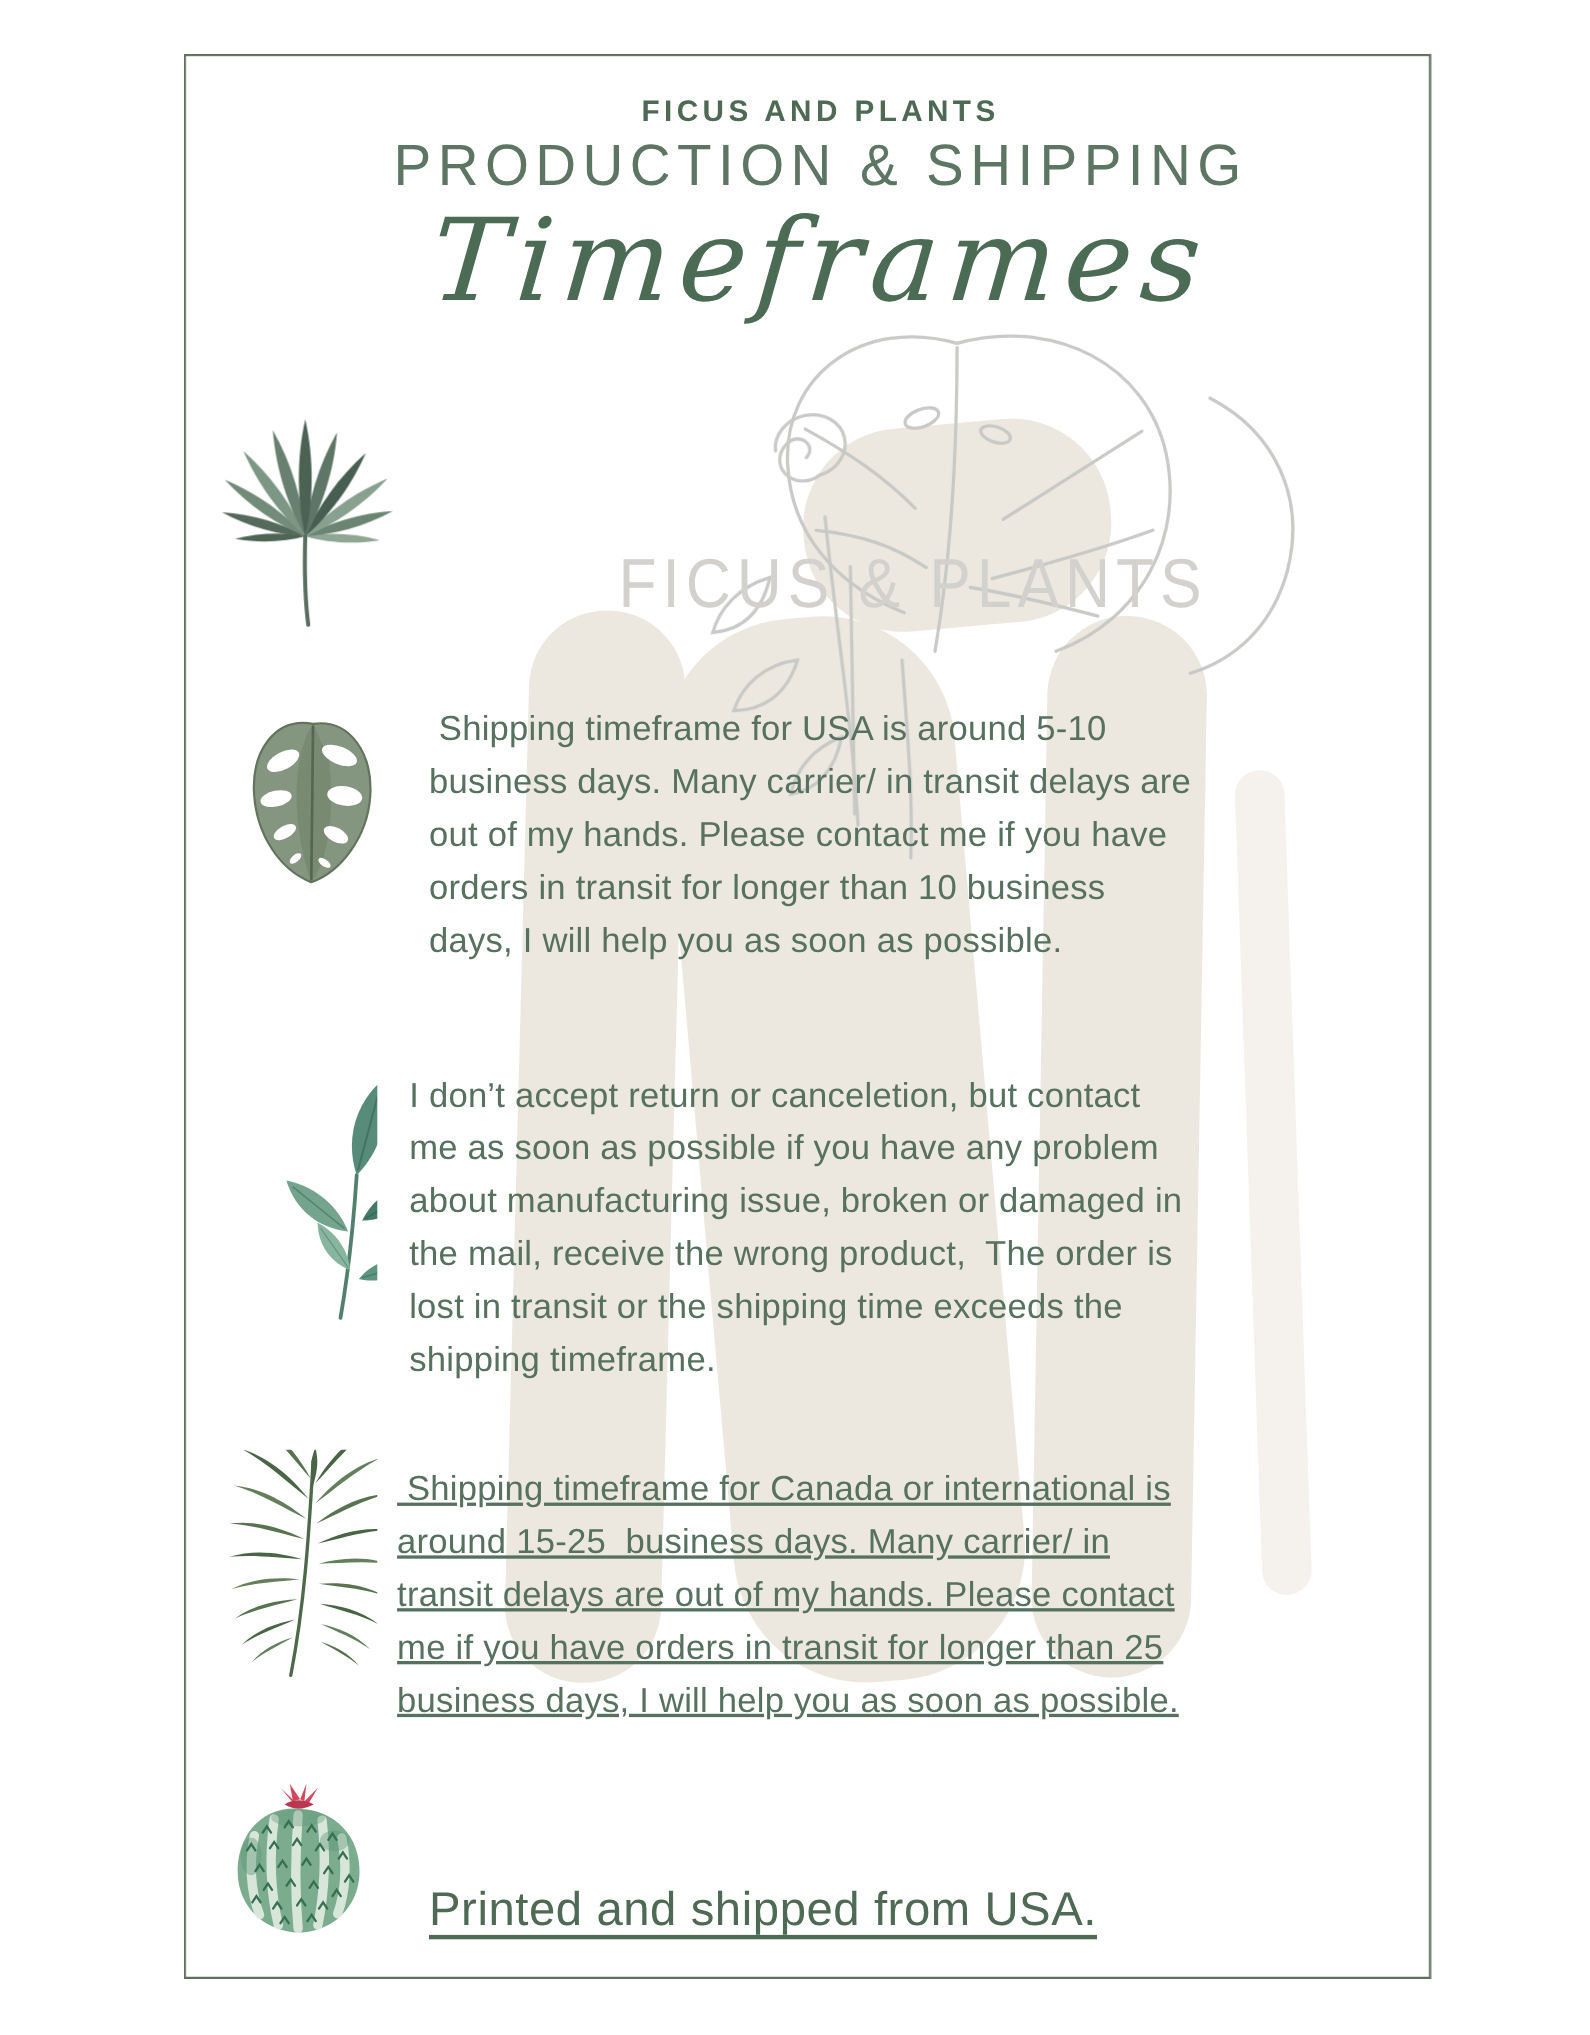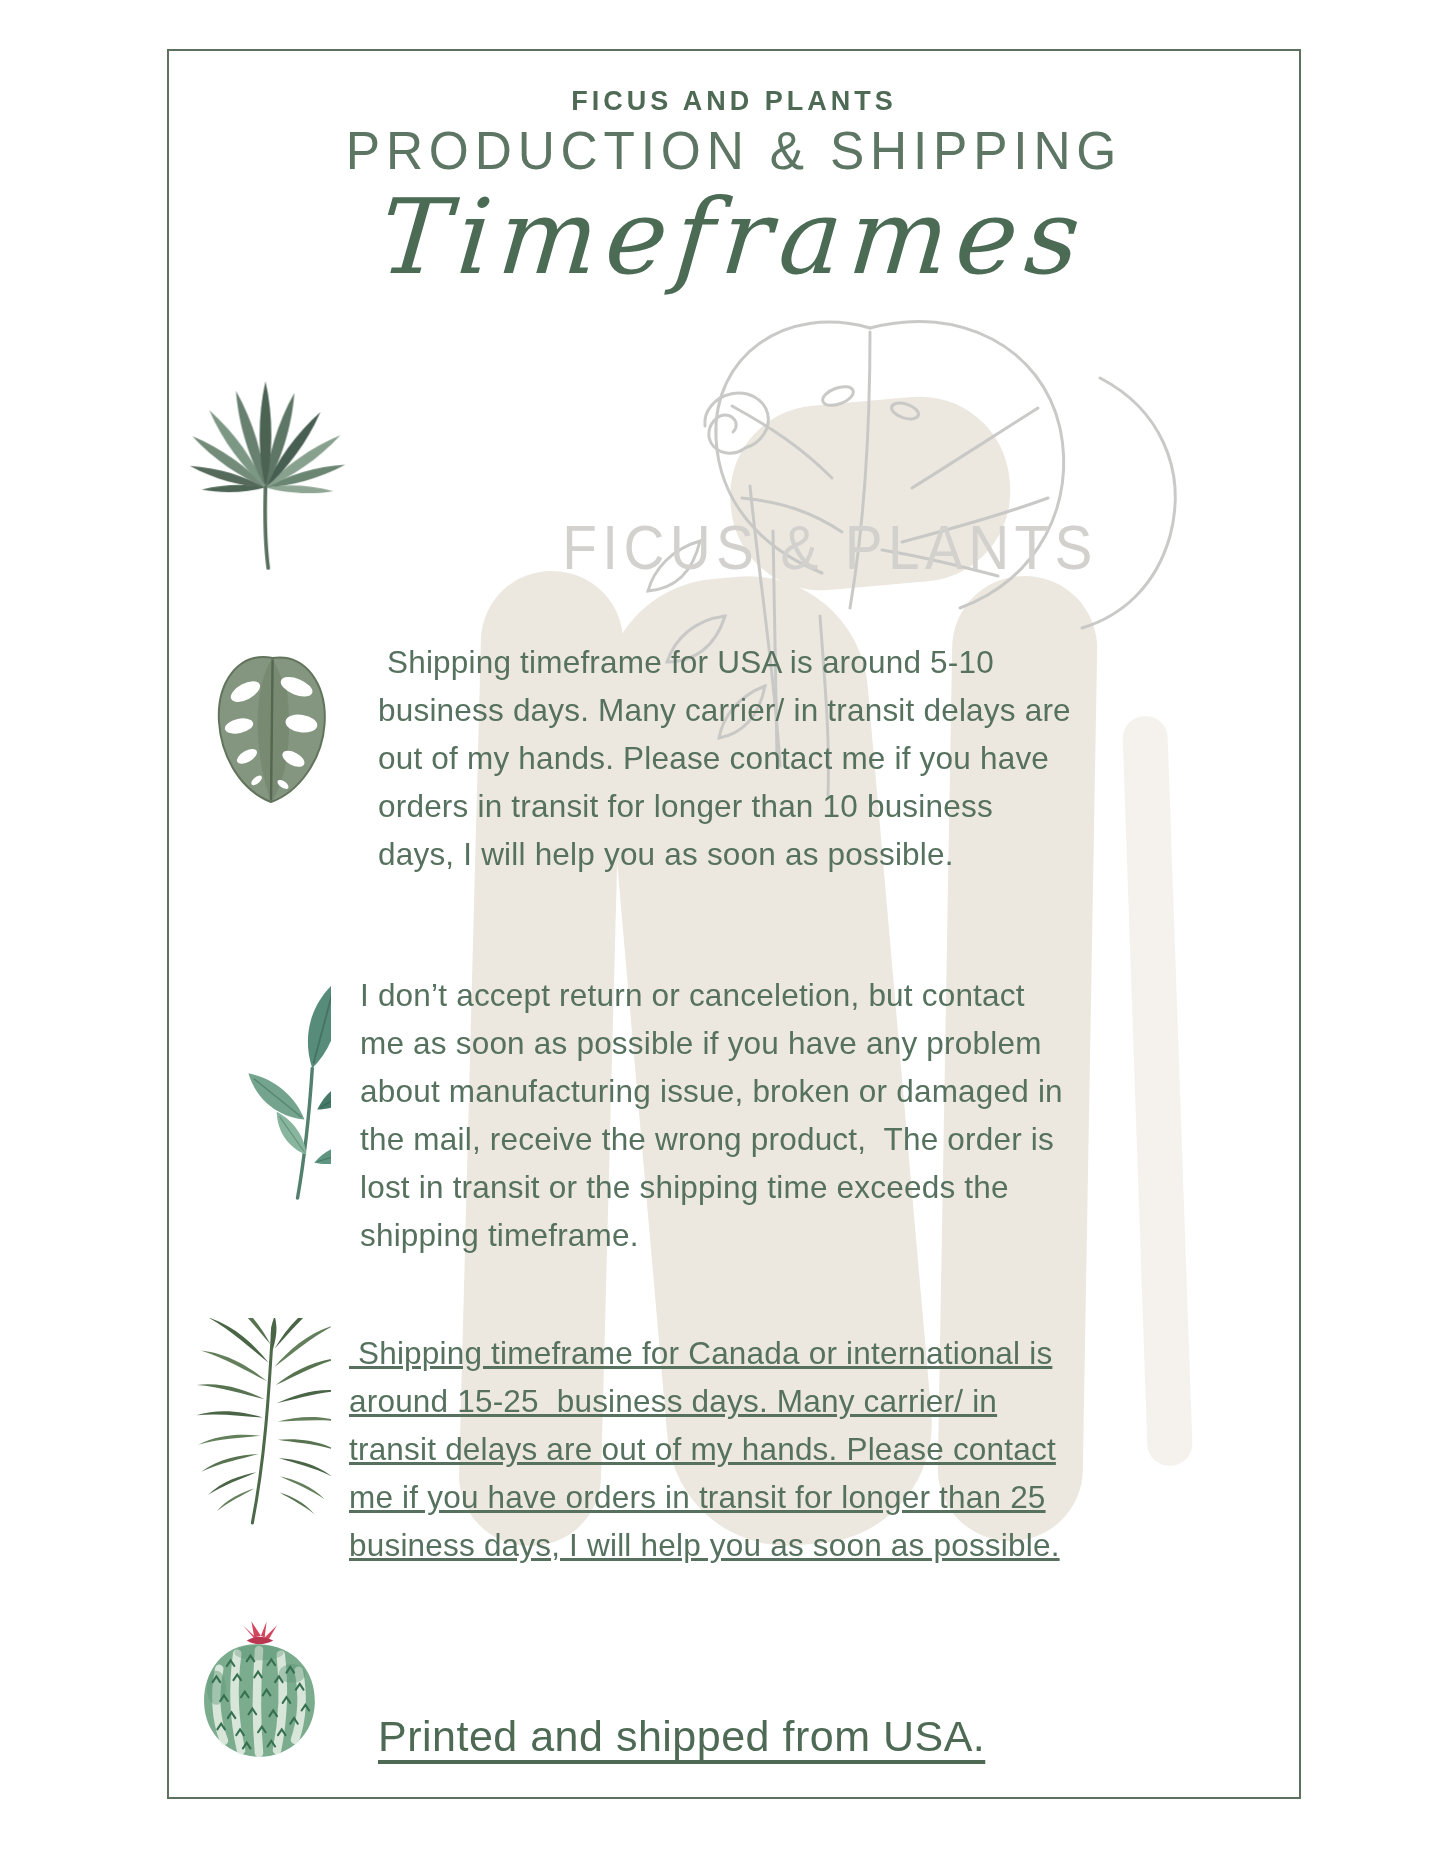--- a/index.html
+++ b/index.html
@@ -17,28 +17,28 @@
   html,body{background:#ffffff;}
   body{
     width:1445px;height:1850px;position:relative;overflow:hidden;
     font-family:"Liberation Sans", sans-serif;
   }
   .page{position:absolute;inset:0;background:#ffffff;}
   .frame{
     position:absolute;left:167px;top:49px;width:1134px;height:1750px;
     border:2px solid var(--border-green);z-index:3;pointer-events:none;
   }
-  .watermark{position:absolute;left:0;top:16px;width:1445px;height:1532px;z-index:1;}
+  .watermark{position:absolute;left:0;top:0;width:1445px;height:1532px;z-index:1;}
   .wm-svg{position:absolute;left:400px;top:270px;}
   .wm-text{
     position:absolute;left:400px;top:495px;width:860px;text-align:center;
     font-size:63px;font-weight:400;letter-spacing:6px;color:var(--wm-text);
     transform:scaleX(.9);transform-origin:center;white-space:nowrap;
   }
-  .content{position:absolute;left:0;top:0;width:1191px;height:1850px;z-index:2;}
+  .content{position:absolute;left:12px;top:0;width:1191px;height:1850px;z-index:2;}
   .brand{
     position:absolute;left:168px;top:86px;width:1132px;text-align:center;
     font-size:27px;font-weight:700;letter-spacing:4px;color:var(--green-dark);
   }
   .title{
     position:absolute;left:168px;top:120px;width:1132px;text-align:center;
     font-size:53px;font-weight:400;letter-spacing:6px;color:var(--green-title);
     transform:scaleX(.97);transform-origin:center;
   }
   .script{

